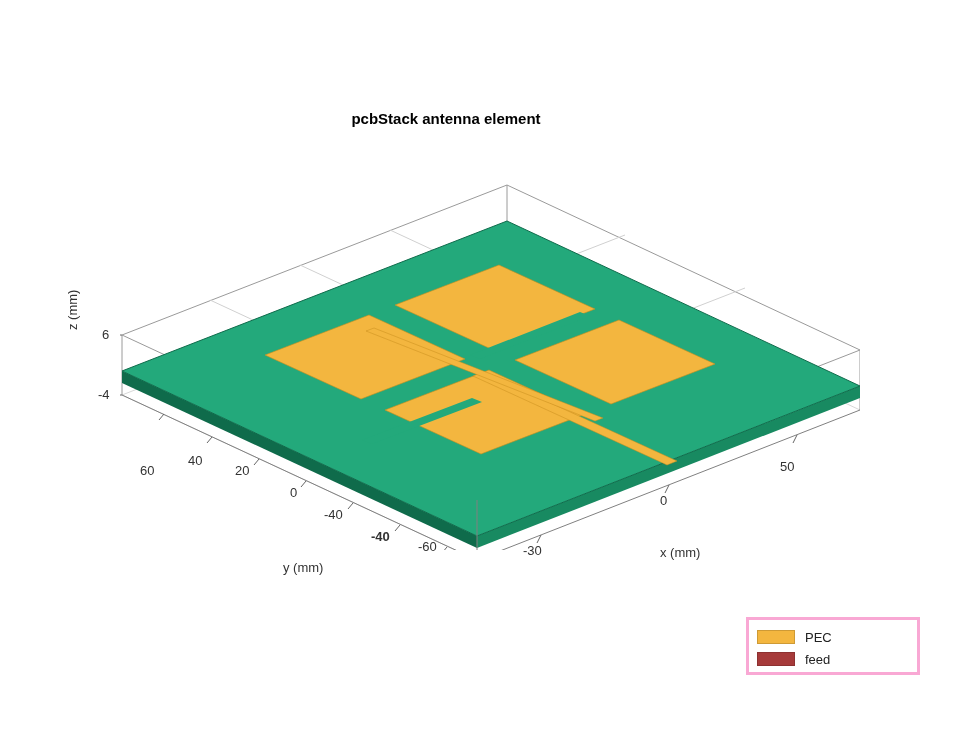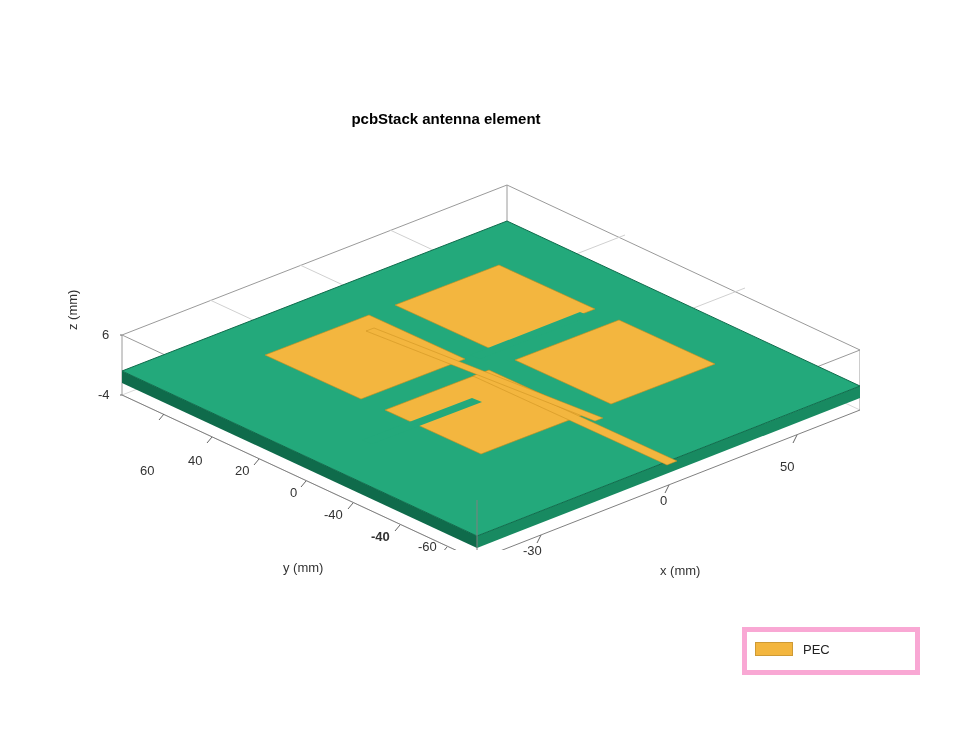--- a/index.html
+++ b/index.html
@@ -39,23 +39,23 @@
   .axis-label, .tick-label {
     position: absolute;
     font-size: 13px;
     color: #333;
     white-space: nowrap;
   }
   .legend {
     position: absolute;
     right: 60px;
     bottom: 60px;
-    border: 5px solid #f9a8d4;
+    border: 3px solid #f9a8d4;
     background: #fff;
-    padding: 6px 10px 10px 8px;
+    padding: 6px 10px 2px 8px;
     width: 150px;
   }
   .legend-row {
     display: flex;
     align-items: center;
     height: 22px;
   }
   .legend-swatch {
     width: 36px;
     height: 12px;
@@ -161,21 +161,25 @@
   <div class="tick-label" style="left:115px; top:333px;">20</div>
   <div class="tick-label" style="left:170px; top:355px;">0</div>
   <div class="tick-label" style="left:204px; top:377px;">-40</div>
   <div class="tick-label" style="left:251px; top:399px;font-weight:bold;">-40</div>
   <div class="tick-label" style="left:298px; top:409px;">-60</div>
   <div class="axis-label" style="left:163px; top:430px;">y (mm)</div>
 
   <div class="tick-label" style="left:403px; top:413px;">-30</div>
   <div class="tick-label" style="left:540px; top:363px;">0</div>
   <div class="tick-label" style="left:660px; top:329px;text-align:right;">50</div>
-  <div class="axis-label" style="left:540px; top:415px;margin-top:18px;">x (mm)</div>
+  <div class="axis-label" style="left:540px; top:415px;">x (mm)</div>
 </div>
 
 <div class="legend">
   <div class="legend-row">
     <div class="legend-swatch" style="background:#f3b63f;"></div>
     <div class="legend-label">PEC</div>
   </div>
+  <div class="legend-row">
+    <div class="legend-swatch" style="background:#a63a3a;"></div>
+    <div class="legend-label">feed</div>
+  </div>
 </div>
 
 </body></html>

